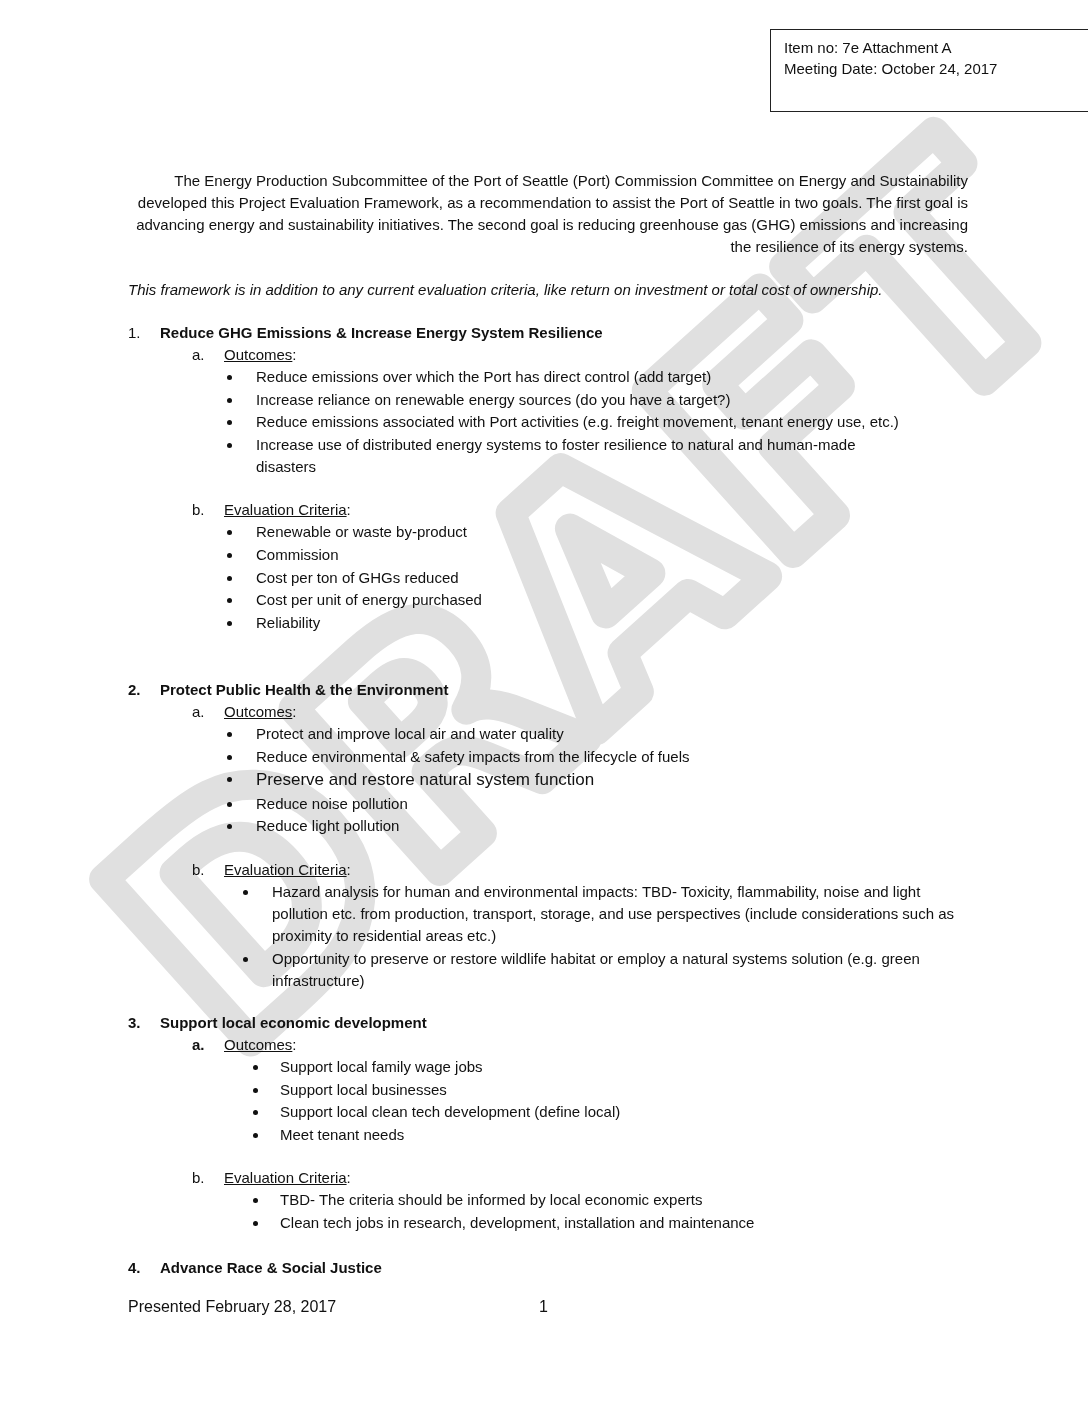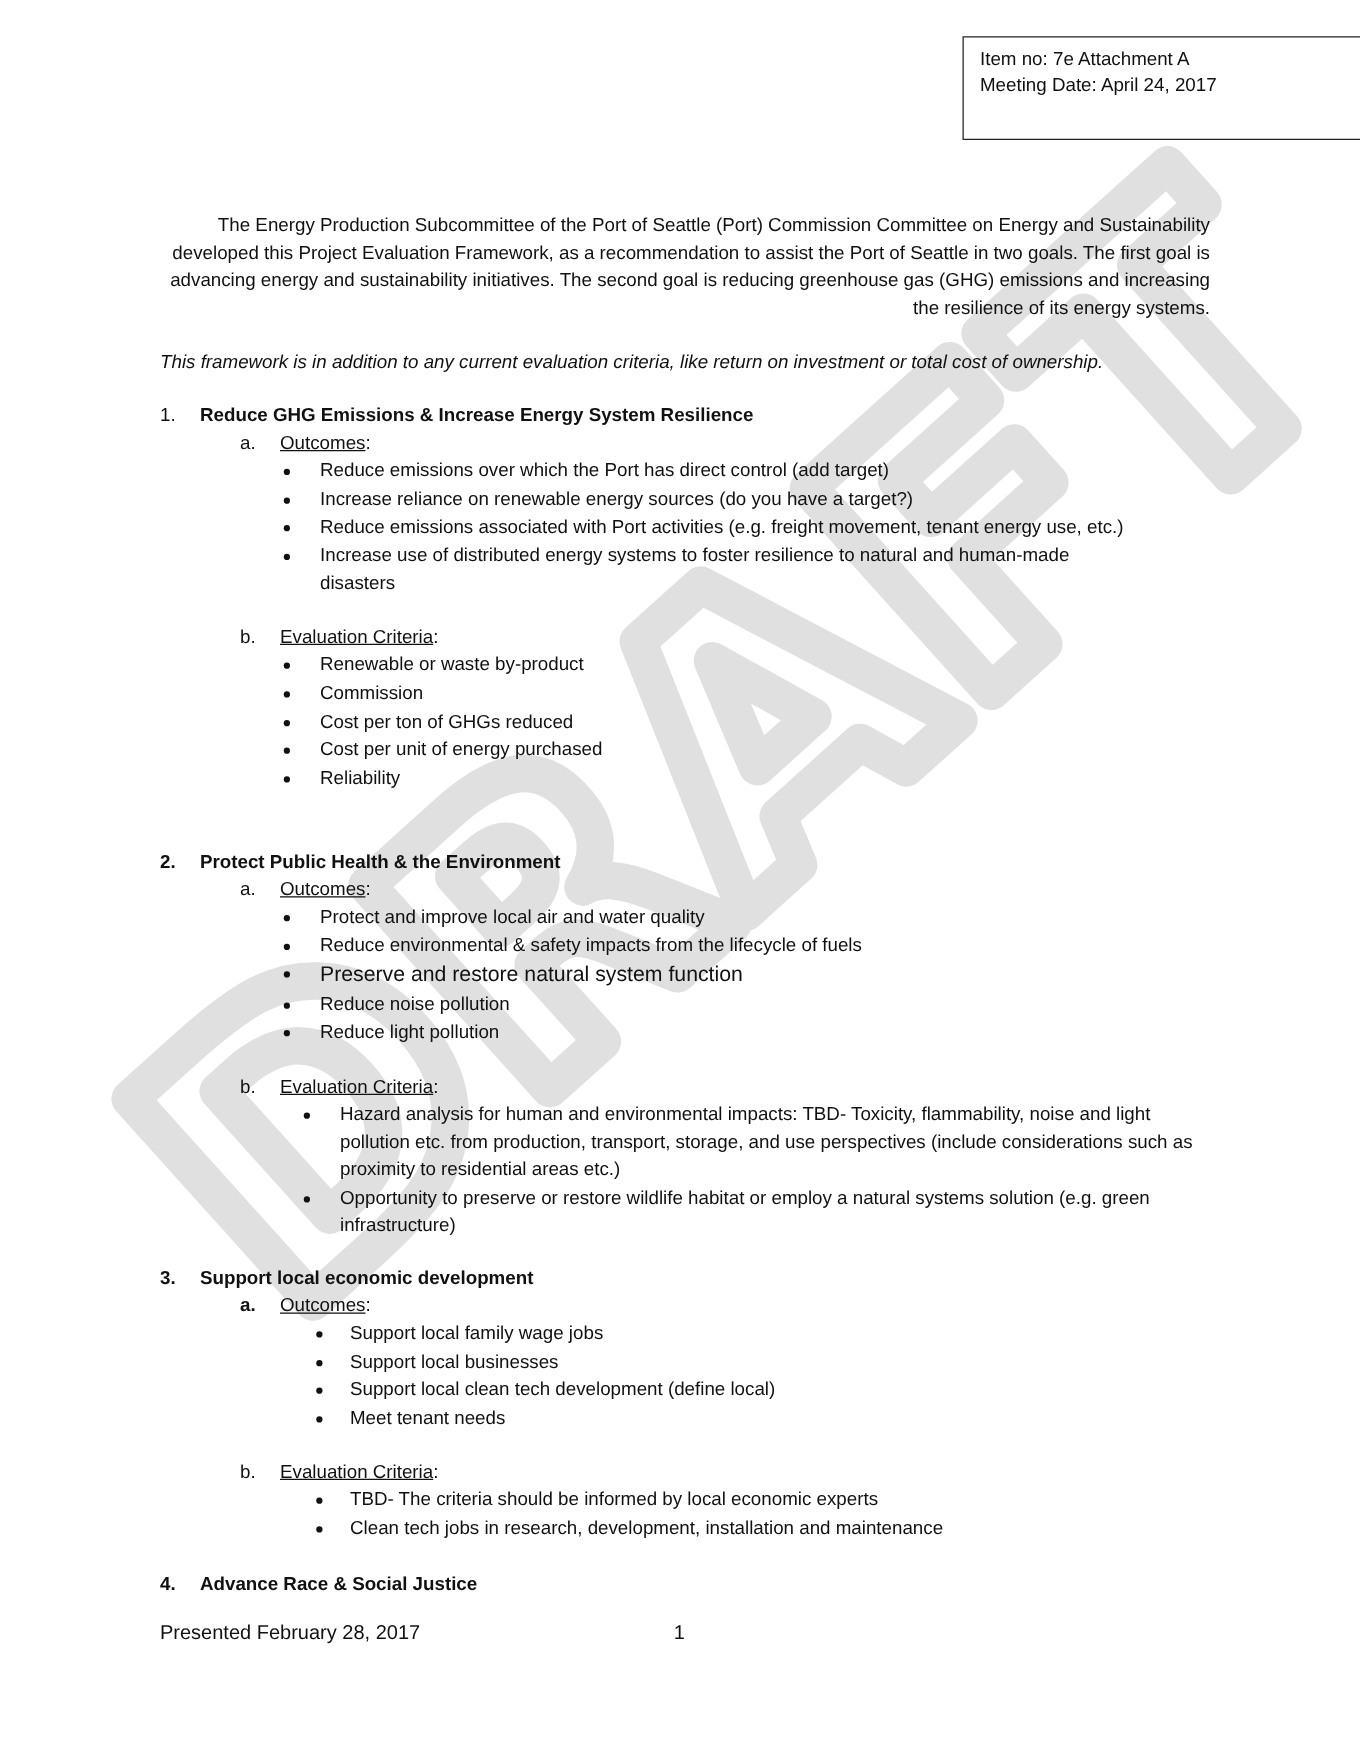--- a/index.html
+++ b/index.html
@@ -58,21 +58,21 @@
 <body>
 
 <svg class="watermark" viewBox="0 0 1088 1408" xmlns="http://www.w3.org/2000/svg">
   <text x="0" y="0" font-size="300" transform="translate(230 1060) rotate(-42)" style="stroke: rgb(224, 224, 224);">DRAFT</text>
 </svg>
 
 <div class="content">
 
   <div class="item-box">
     <div>Item no: 7e Attachment A</div>
-    <div>Meeting Date: April 24, 2017</div>
+    <div>Meeting Date: October 24, 2017</div>
   </div>
 
 
   <div class="para intro">The Energy Production Subcommittee of the Port of Seattle (Port) Commission Committee on Energy and Sustainability developed this Project Evaluation Framework, as a recommendation to assist the Port of Seattle in two goals.  The first goal is advancing energy and sustainability initiatives.  The second goal is reducing greenhouse gas (GHG) emissions and increasing the resilience of its energy systems.</div>
   <div class="para italic">This framework is in addition to any current evaluation criteria, like return on investment or total cost of ownership.</div>
 
   <div class="section" style="top:322px;">
     <div class="sec-head plain-num">
       <span class="sec-num">1.</span>
       <span class="sec-title">Reduce GHG Emissions &amp; Increase Energy System Resilience</span>

